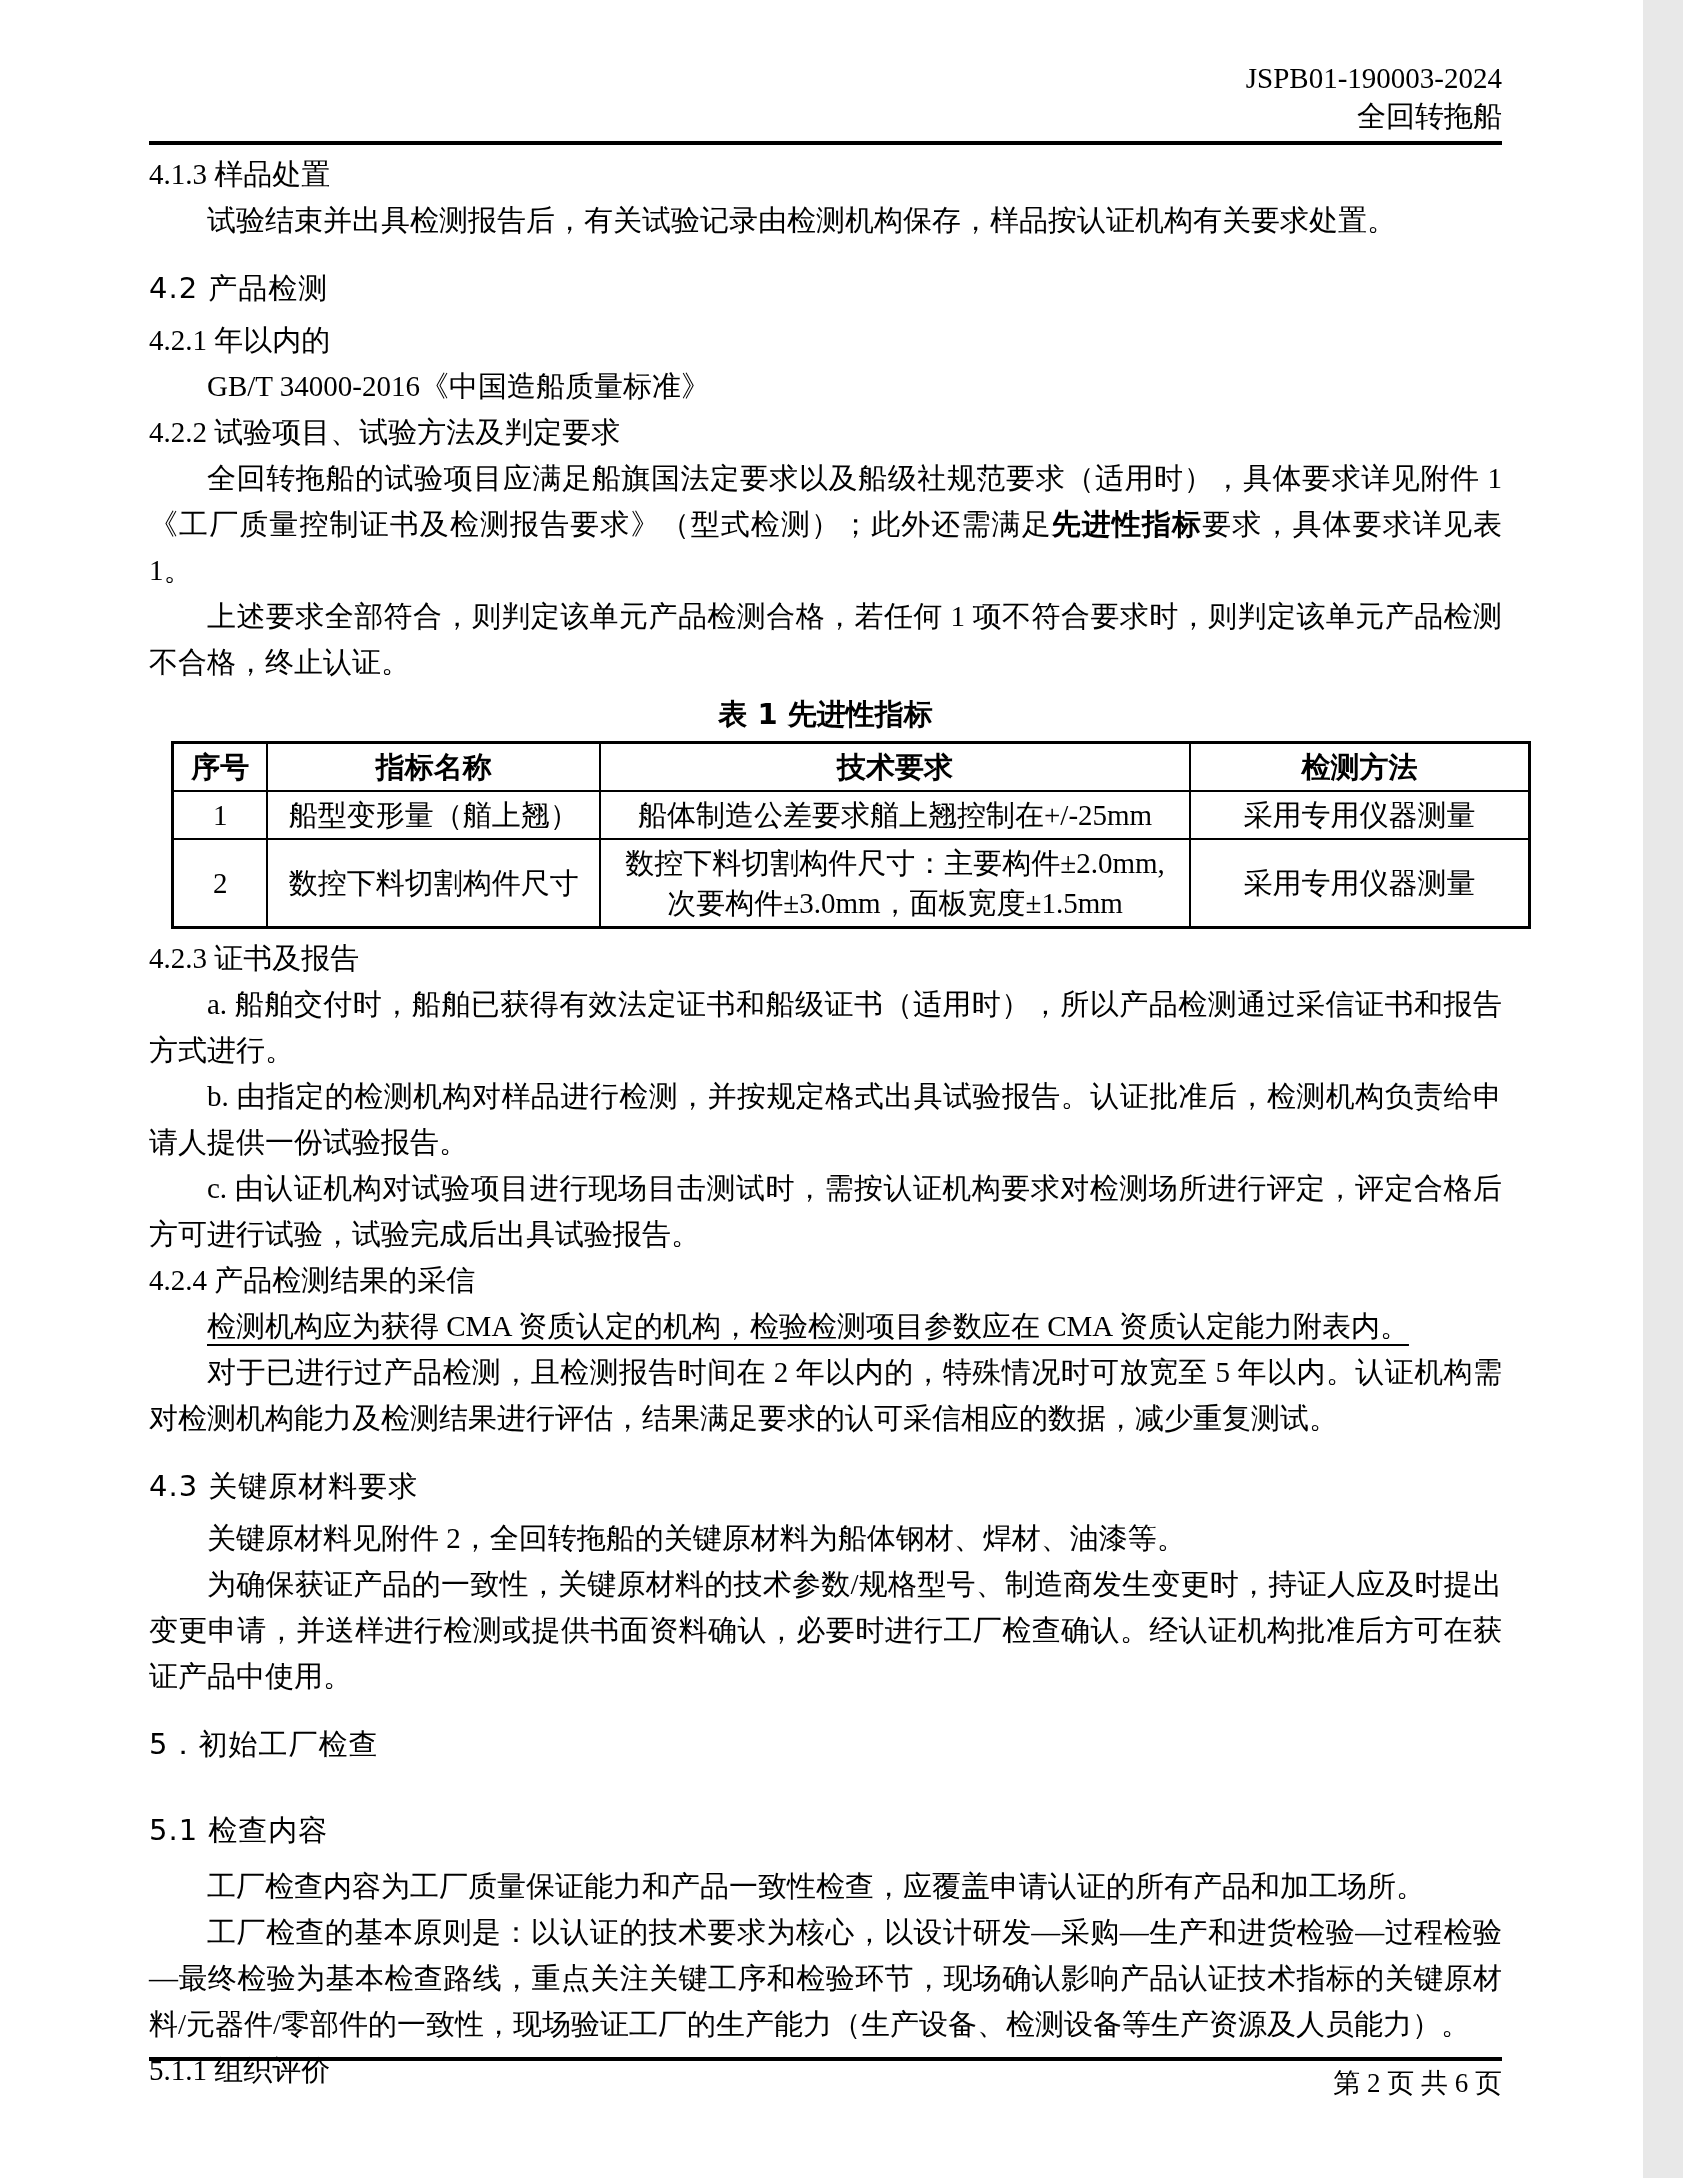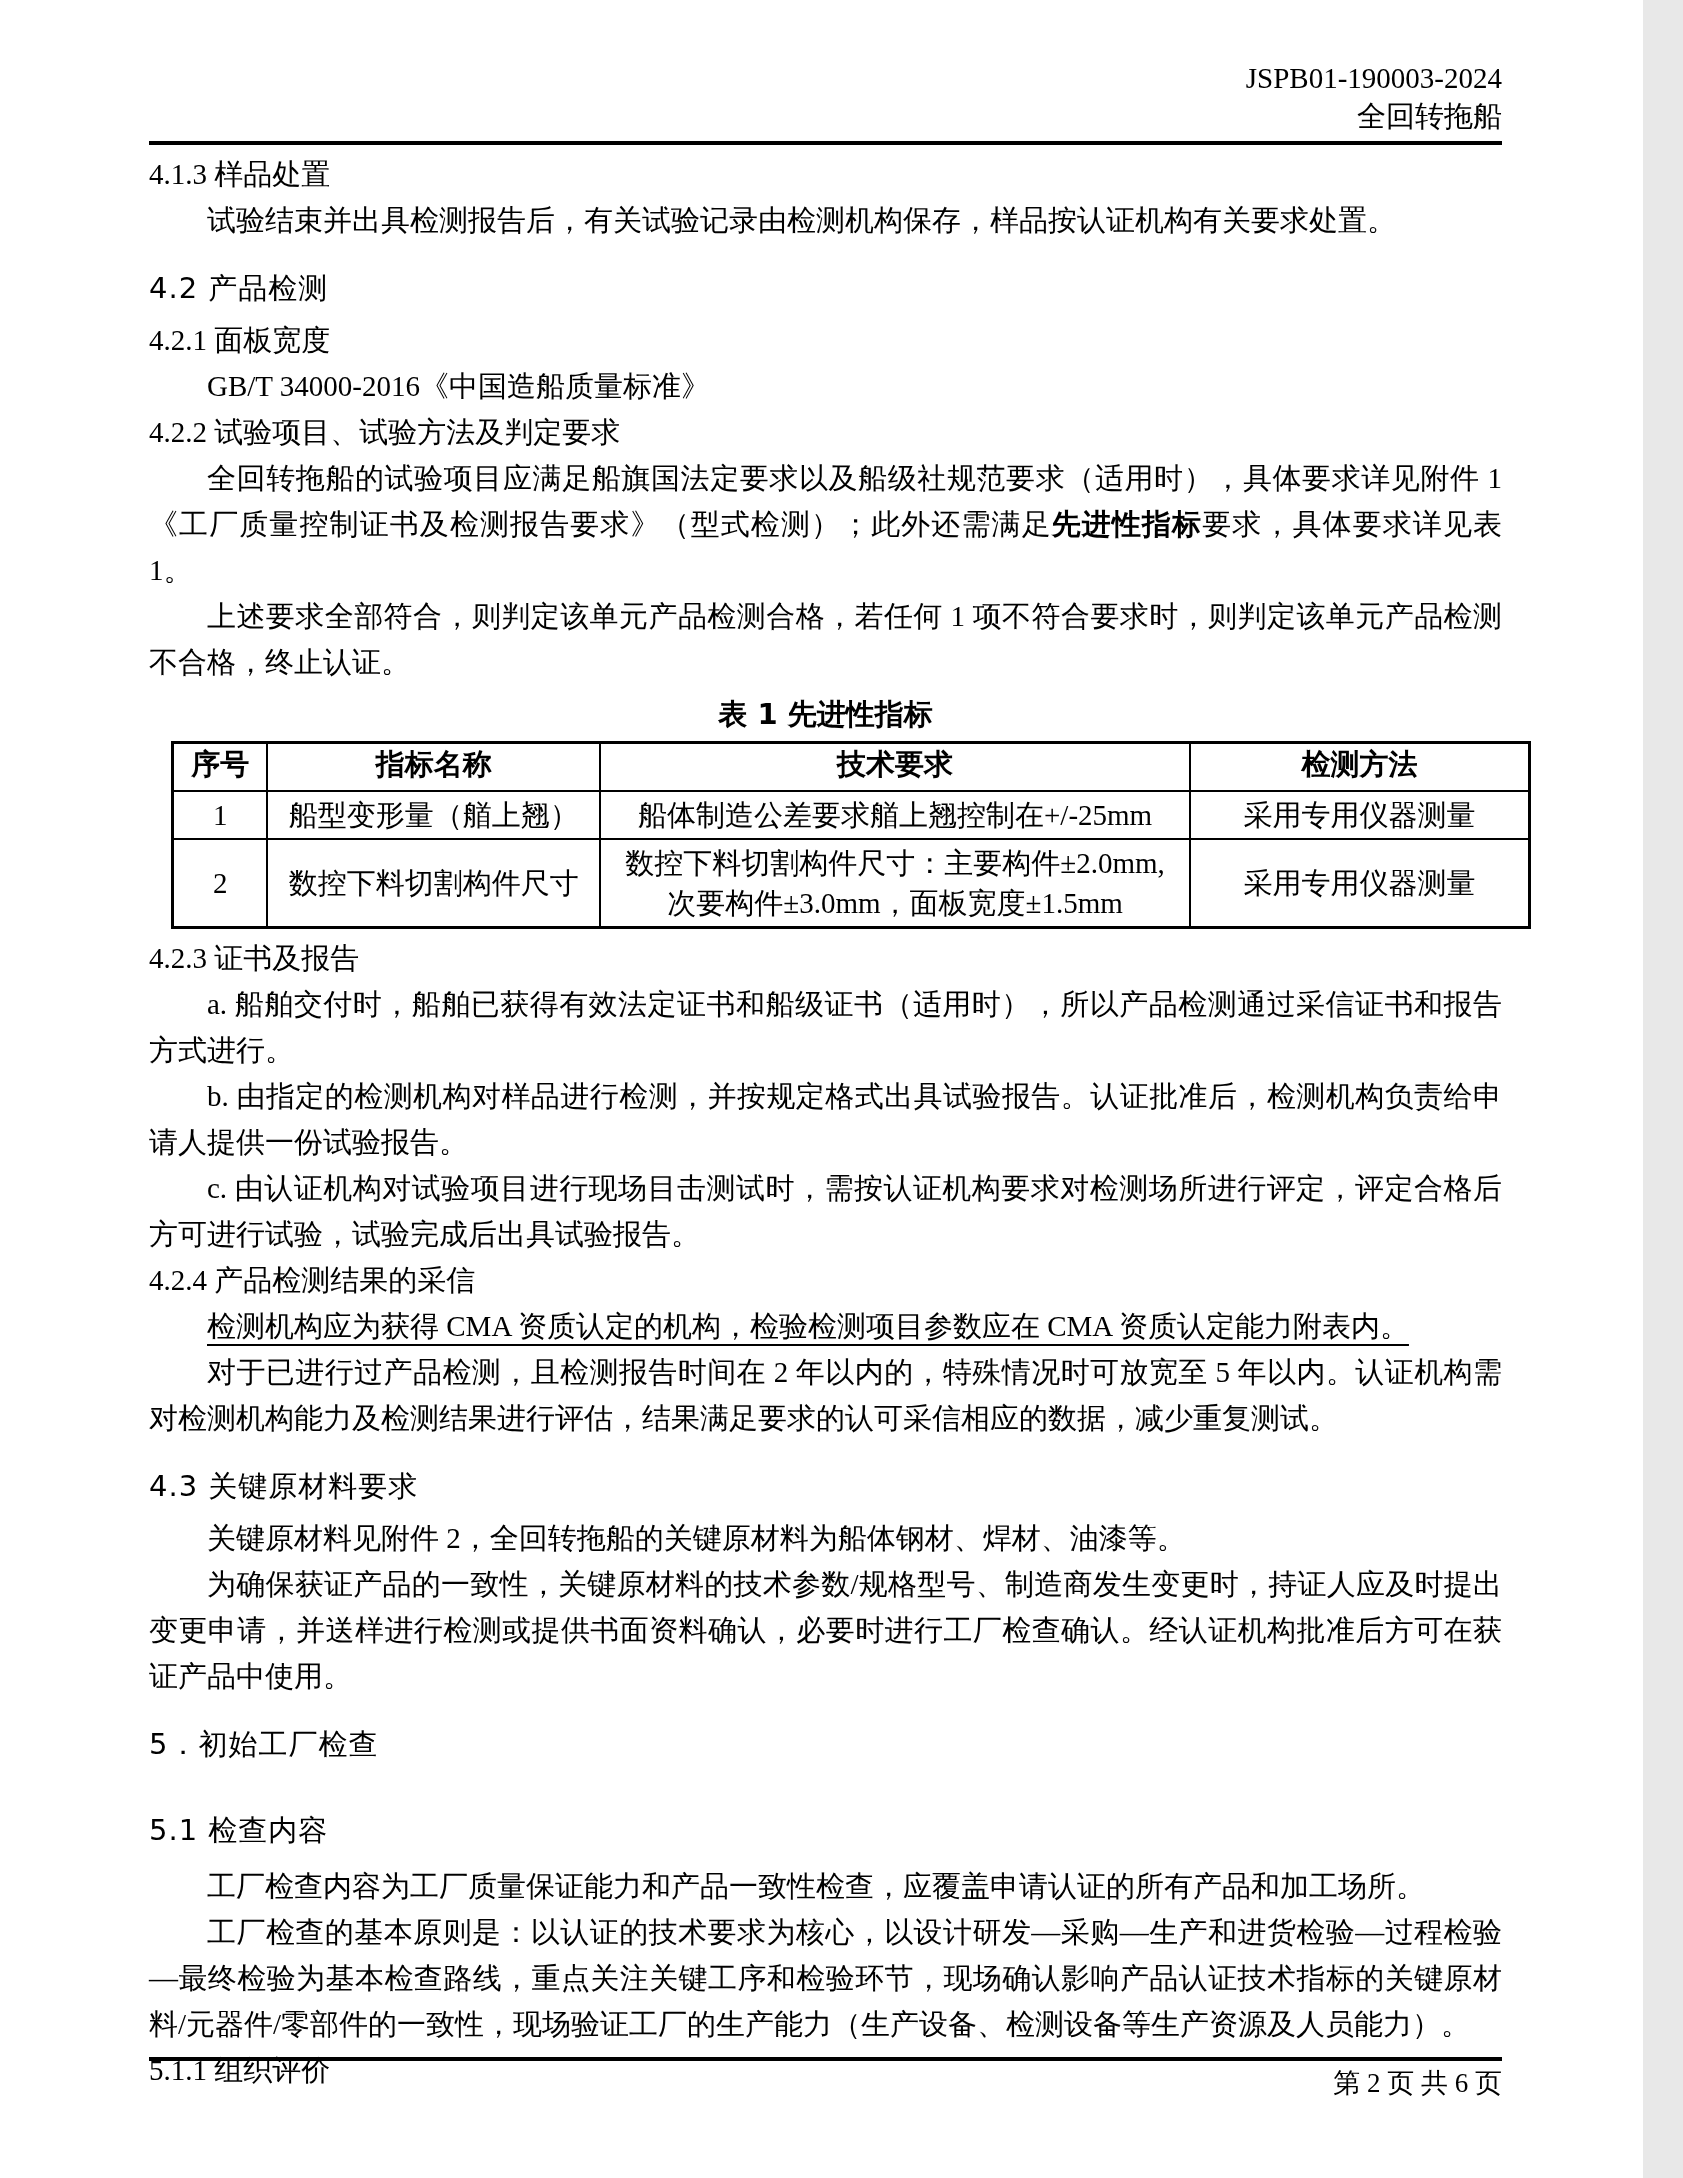--- a/index.html
+++ b/index.html
@@ -69,21 +69,21 @@
   }
   table.spec th, table.spec td {
     border:2px solid #000;
     text-align:center;
     vertical-align:middle;
     font-size:29px;
     line-height:40px;
     padding:3px 10px;
   }
   table.spec th {
-    font-family:Liberation Mono, monospace;
+    font-family:Liberation Serif, serif;
     font-weight:bold;
   }
   col.c1 { width:7%; }
   col.c2 { width:24.5%; }
   col.c3 { width:43.5%; }
   col.c4 { width:25%; }
   
   .page-footer {
     position:absolute;
     left:149px; right:141px;
@@ -105,21 +105,21 @@
       <div>全回转拖船</div>
     </div>
 
     <div class="body-text">
 
       <p class="h-plain mt-6">4.1.3 样品处置</p>
       <p class="para">试验结束并出具检测报告后，有关试验记录由检测机构保存，样品按认证机构有关要求处置。</p>
 
       <p class="h-bold mt-22">4.2 产品检测</p>
 
-      <p class="h-plain mt-6">4.2.1 面板宽度</p>
+      <p class="h-plain mt-6">4.2.1 年以内的</p>
       <p class="para">GB/T 34000-2016《中国造船质量标准》</p>
 
       <p class="h-plain">4.2.2 试验项目、试验方法及判定要求</p>
       <p class="para"><span>全回转拖船的试验项目应满足船旗国法定要求以及船级社规范要求（适用时），具体要求详见附件 1《工厂质量控制证书及检测报告要求》（型式检测）；此外还需满足</span><span class="hei-inline">先进性指标</span><span>要求，具体要求详见表 1。</span></p>
       <p class="para">上述要求全部符合，则判定该单元产品检测合格，若任何 1 项不符合要求时，则判定该单元产品检测不合格，终止认证。</p>
 
       <div class="table-title">表 1 先进性指标</div>
 
       <table class="spec">
         <colgroup>

